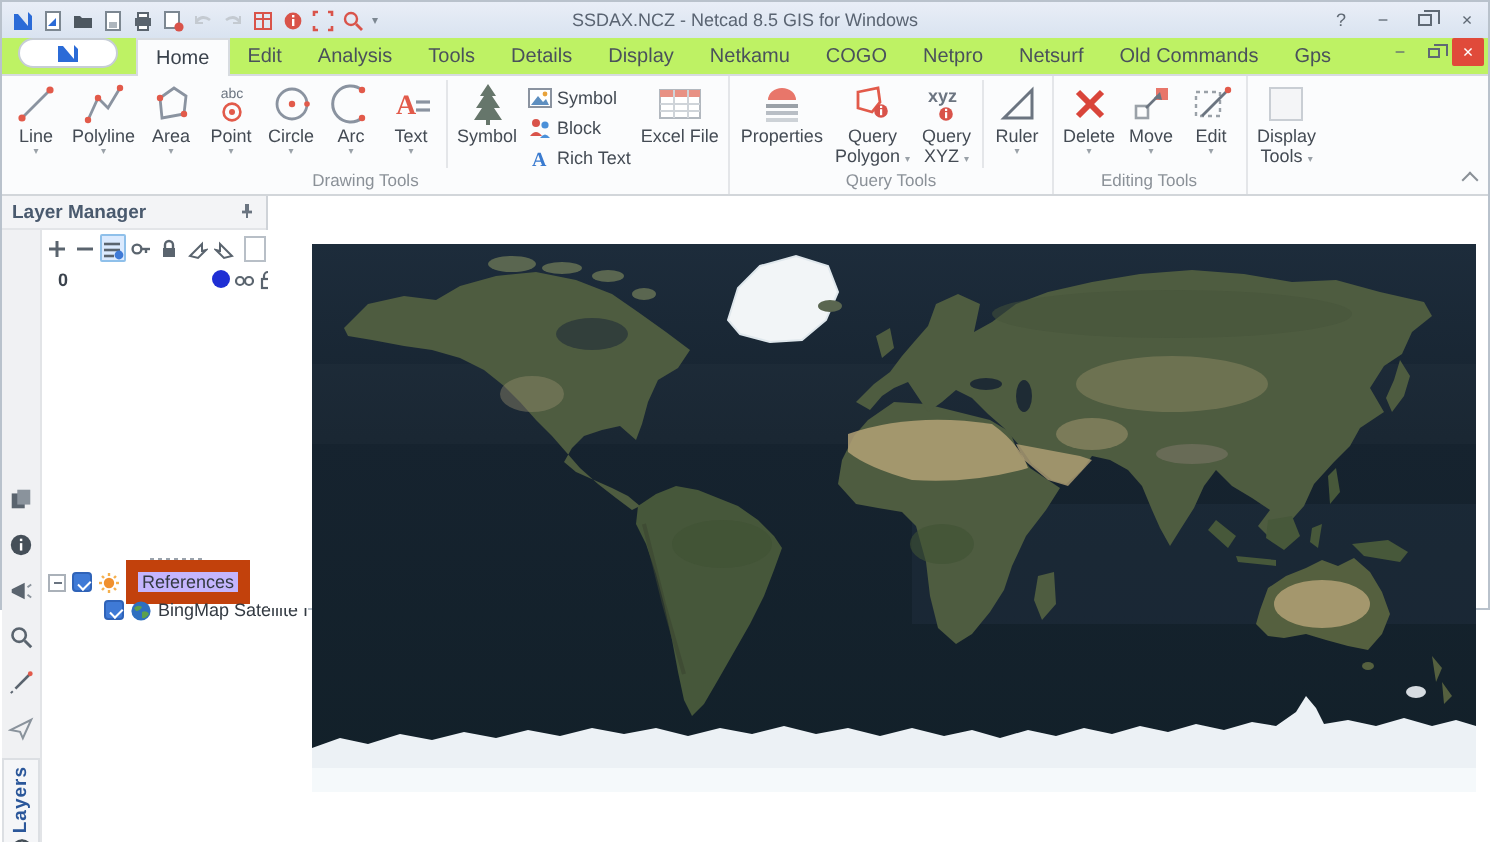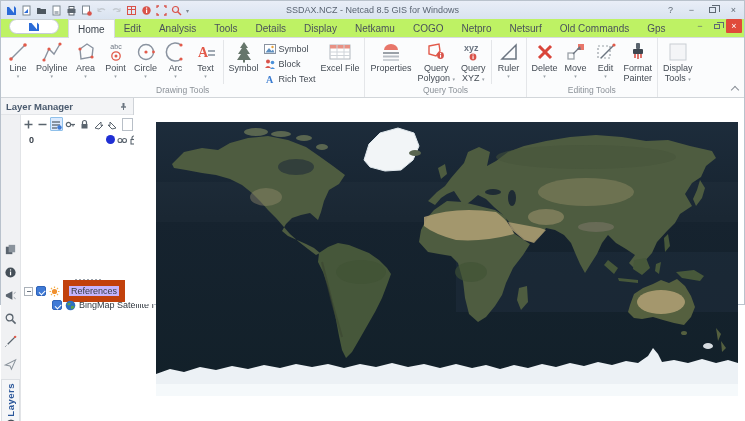--- a/index.html
+++ b/index.html
@@ -435,35 +435,20 @@
           <span class="bicon">
               <svg viewBox="0 0 22 22">
                 <rect x="3" y="5" width="12" height="12" fill="none" stroke="#9aa1a8" stroke-width="1.2" stroke-dasharray="2,2"></rect>
                 <line x1="6" y1="17" x2="19" y2="4" stroke="#6b7480" stroke-width="1.4"></line>
                 <circle cx="19" cy="4" r="1.6" fill="#e25a4a"></circle>
               </svg>
             </span>
           <span class="cap">Edit</span>
           <span class="caret">▾</span>
         </div>
-        <div class="bigbtn">
-          <span class="bicon">
-              <svg viewBox="0 0 22 22">
-                <rect x="9" y="2" width="4" height="6" rx="1" fill="#5a646e"></rect>
-                <rect x="6" y="8" width="10" height="5" rx="1" fill="#3d464f"></rect>
-                <g stroke="#d9534a" stroke-width="1.6">
-                  <line x1="8" y1="13" x2="8" y2="17"></line>
-                  <line x1="11" y1="13" x2="11" y2="18"></line>
-                  <line x1="14" y1="13" x2="14" y2="17"></line>
-                </g>
-              </svg>
-            </span>
-          <span class="cap">Format</span>
-          <span class="cap">Painter</span>
-        </div>
       </div>
       <div class="glabel">Editing Tools</div>
     </div>
 
     <div class="rgroup" style="border-right:none;">
       <div class="rbuttons">
         <div class="bigbtn">
           <span class="bicon">
               <svg viewBox="0 0 22 22">
                 <rect x="3" y="3" width="16" height="16" fill="#f4f5f7" stroke="#c9ced4"></rect>

